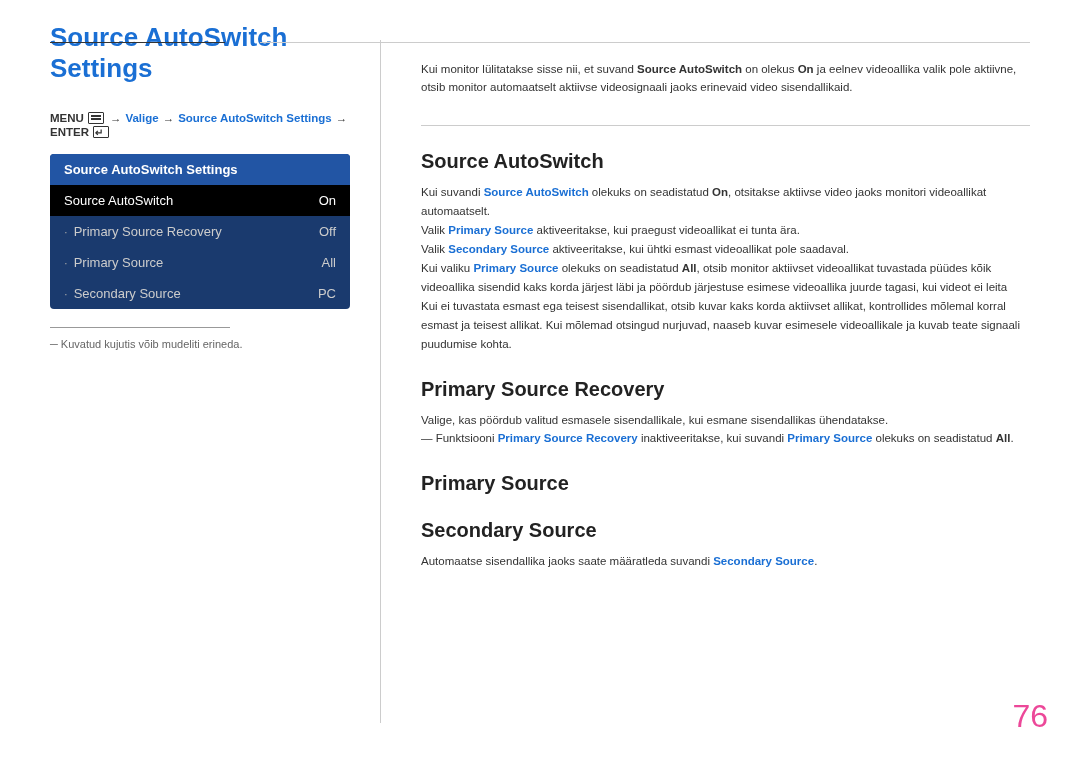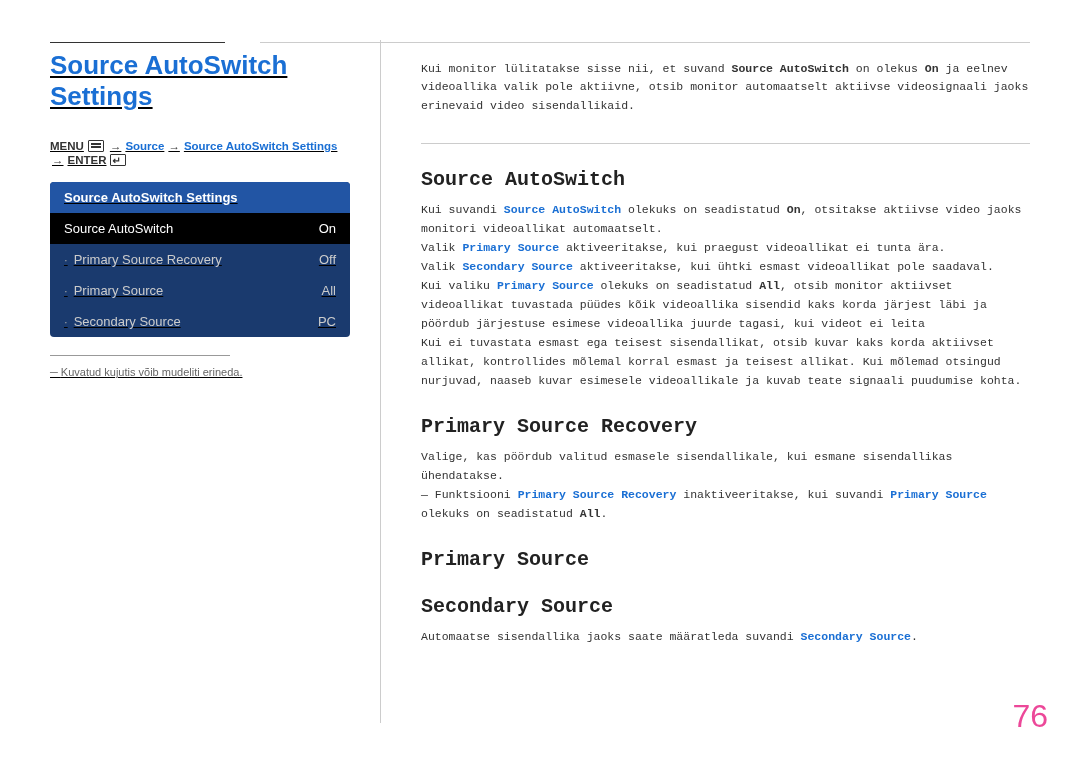--- a/index.html
+++ b/index.html
@@ -16,23 +16,22 @@
       width: 1080px;
       height: 763px;
       display: flex;
       flex-direction: row;
       padding: 0;
     }
 
     
     .left-column {
       width: 380px;
-      padding: 50px 30px 30px 50px;
+      padding: 22px 30px 30px 50px;
       flex-shrink: 0;
-      text-decoration: underline;
     }
 
     .page-title {
       font-size: 26px;
       font-weight: bold;
       color: #1a6fd4;
       margin-bottom: 28px;
       line-height: 1.2;
     }
 
@@ -152,21 +151,20 @@
       background: #ccc;
       margin: 40px 0;
       flex-shrink: 0;
     }
 
     
     .right-column {
       flex: 1;
       padding: 50px 50px 30px 40px;
       overflow: hidden;
-      font-family: Liberation Mono, monospace;
     }
 
     
     .top-paragraph {
       font-size: 11.5px;
       color: #333;
       line-height: 1.6;
       margin-bottom: 28px;
       padding-top: 10px;
     }
@@ -235,21 +233,21 @@
 
 <div class="page-container">
 
   <div class="left-column">
     <h1 class="page-title">Source AutoSwitch Settings</h1>
 
     <div class="menu-path">
       <span>MENU</span>
       <span class="menu-icon"></span>
       <span class="arrow">→</span>
-      <span class="highlight">Source</span>
+      <span class="highlight">Valige</span>
       <span class="arrow">→</span>
       <span class="highlight">Source AutoSwitch Settings</span>
       <span class="arrow">→</span>
       <span>ENTER</span>
       <span class="enter-icon"></span>
     </div>
 
     <div class="ui-box">
       <div class="ui-box-title">Source AutoSwitch Settings</div>
 

